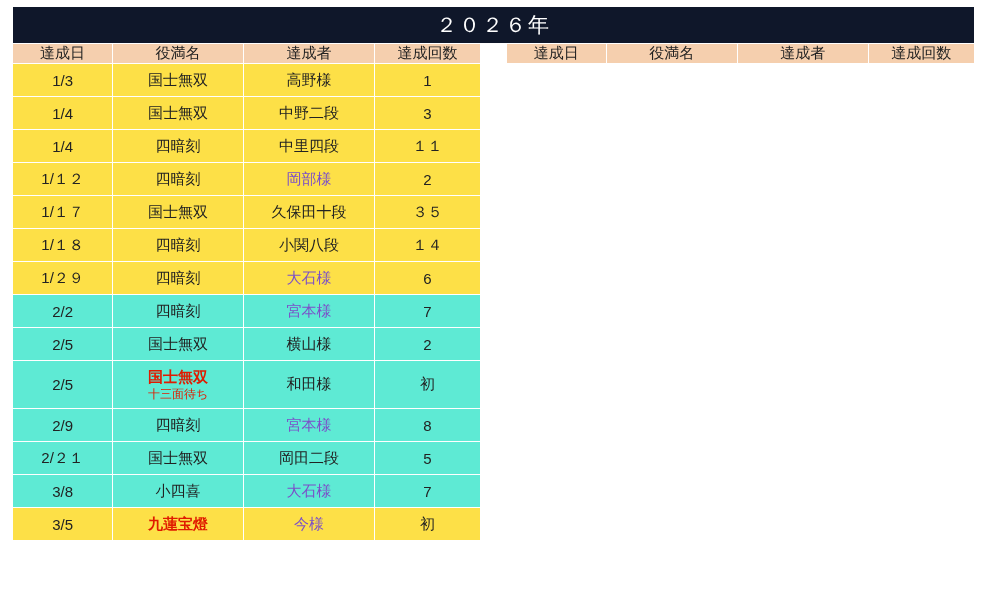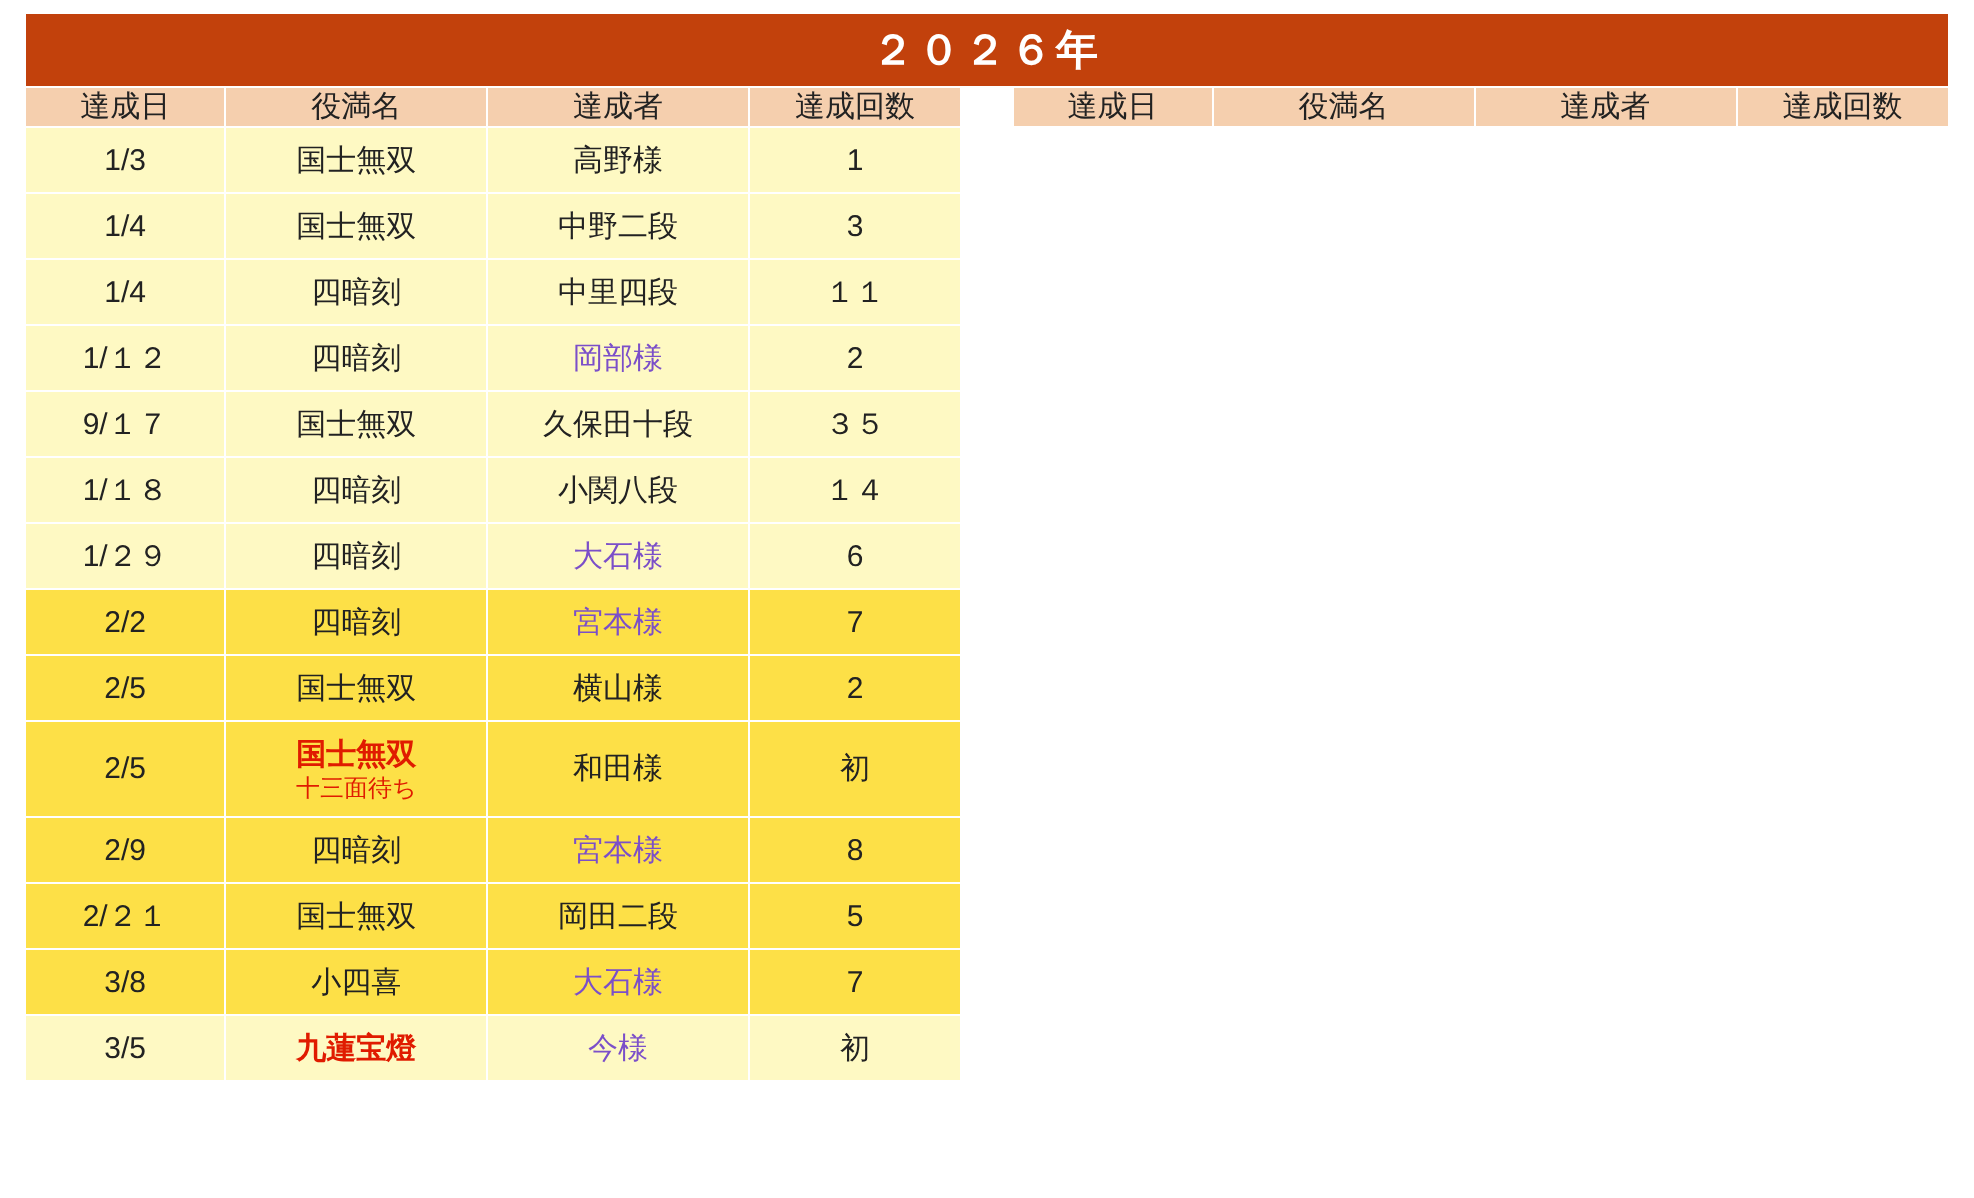--- a/index.html
+++ b/index.html
@@ -23,46 +23,46 @@
     border-spacing: 1px;
     width: 963px;
     margin: 6px 12px 0 12px;
     table-layout: fixed;
   }
   td, th {
     padding: 0;
     margin: 0;
   }
   .title-cell {
-    background: #c2410c;
+    background: #0f172a;
     color: #ffffff;
     font-size: 21px;
-    font-weight: bold;
+    font-weight: normal;
     text-align: center;
     height: 36px;
     letter-spacing: 2px;
     border: none;
   }
   .hdr {
     background: #f5cfae;
     color: #222222;
     font-size: 15px;
     text-align: center;
     height: 17px;
     font-weight: normal;
   }
   .cell {
     font-size: 15px;
     text-align: center;
     height: 32px;
     color: #222222;
     vertical-align: middle;
   }
-  .shade-a { background: #fef9c3; }
-  .shade-b { background: #fde047; }
+  .shade-a { background: #fde047; }
+  .shade-b { background: #5eead4; }
   .blank { background: #ffffff; }
   .name-purple { color: #7b4fc9; }
   .red-bold {
     color: #e01b00;
     font-weight: bold;
   }
   .sub {
     display: block;
     font-size: 12px;
     font-weight: normal;
@@ -150,21 +150,21 @@
           <td class="cell shade-a"><span>四暗刻</span></td>
           <td class="cell shade-a name-purple">岡部様</td>
           <td class="cell shade-a">2</td>
           <td class="blank"></td>
           <td class="blank"></td>
           <td class="blank"></td>
           <td class="blank"></td>
           <td class="blank"></td>
         </tr>
         <tr>
-          <td class="cell shade-a">9/１７</td>
+          <td class="cell shade-a">1/１７</td>
           <td class="cell shade-a"><span>国士無双</span></td>
           <td class="cell shade-a">久保田十段</td>
           <td class="cell shade-a">３５</td>
           <td class="blank"></td>
           <td class="blank"></td>
           <td class="blank"></td>
           <td class="blank"></td>
           <td class="blank"></td>
         </tr>
         <tr>

